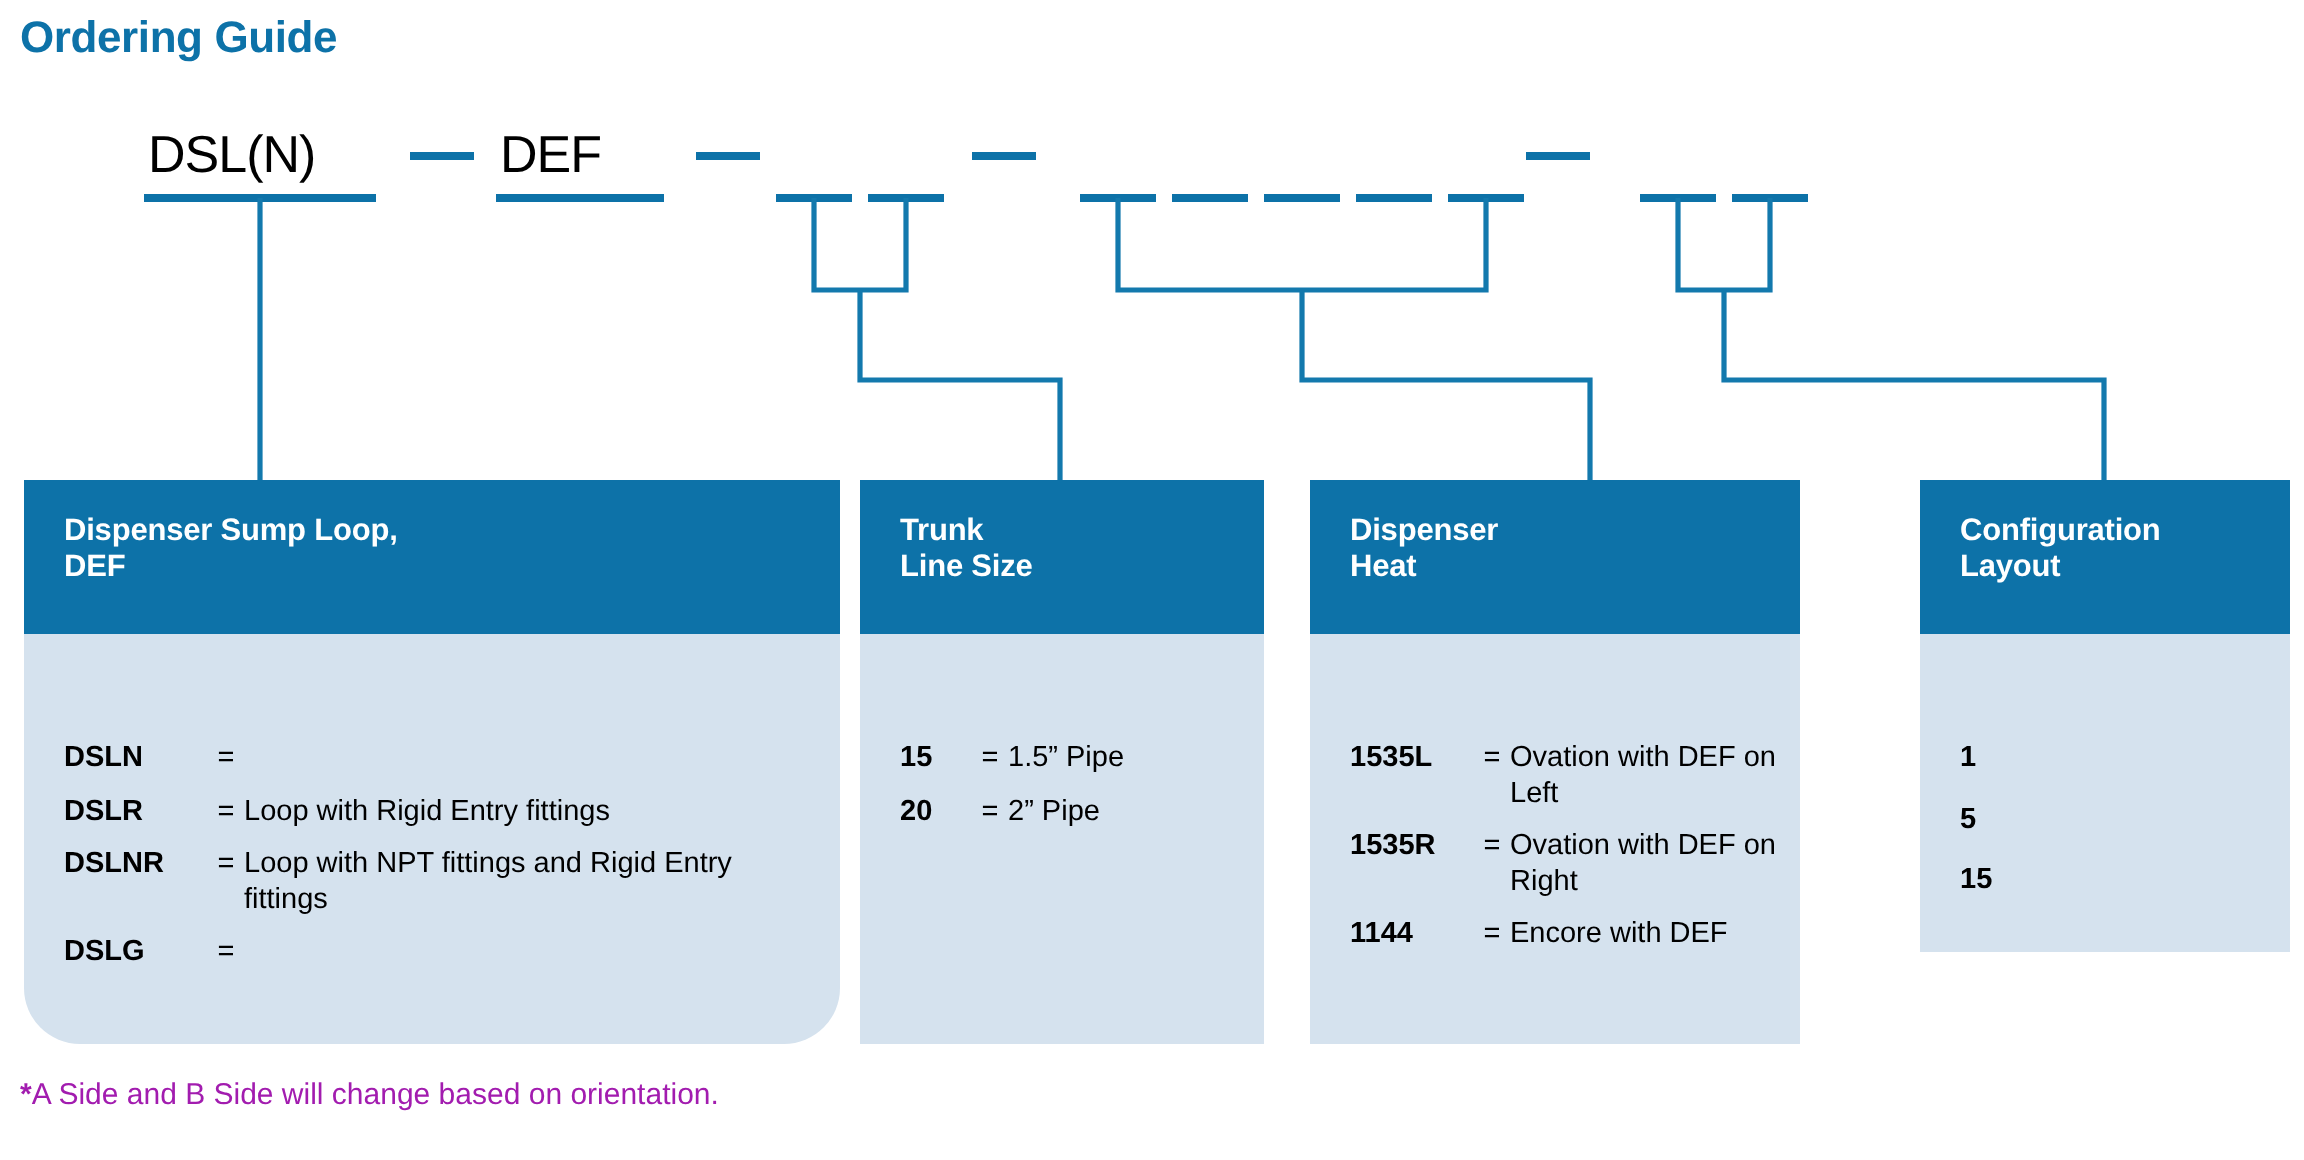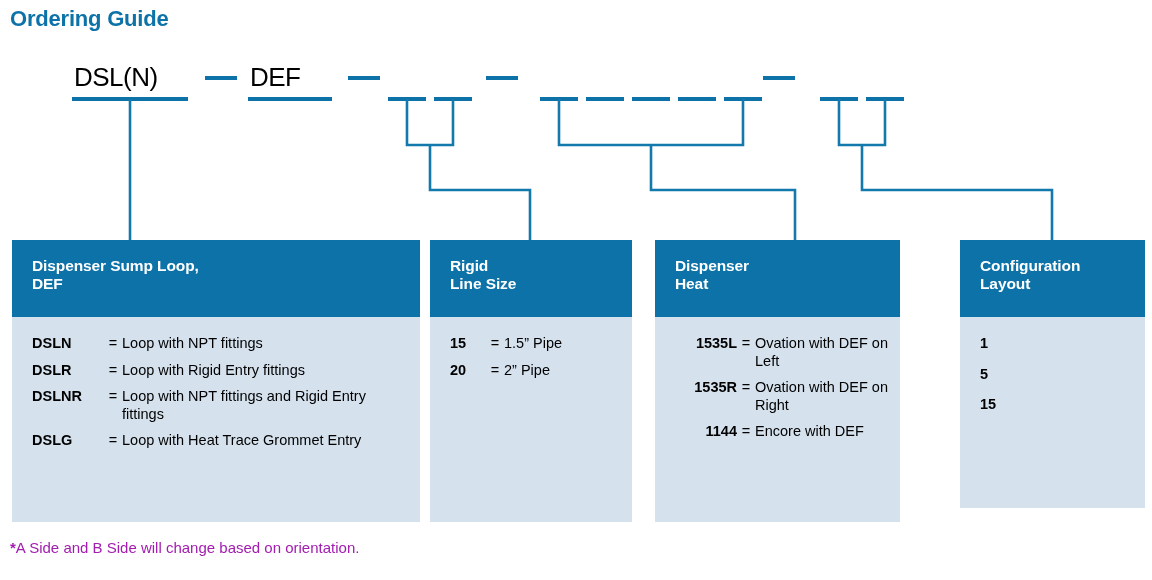--- a/index.html
+++ b/index.html
@@ -77,20 +77,21 @@
     line-height: 18px;
     padding: 17px 0 0 20px;
     height: 77px;
     box-sizing: border-box;
     letter-spacing: -0.1px;
   }
   .cat-box .box-body {
     flex: 1;
     padding: 18px 10px 10px 20px;
     box-sizing: border-box;
+    margin-top: 36px;
   }
 
   .opt-row {
     display: flex;
     align-items: flex-start;
     margin-bottom: 9px;
     font-size: 14.5px;
     line-height: 17.5px;
     color: #000000;
   }
@@ -105,21 +106,21 @@
   }
   .opt-row .opt-desc {
     flex: 1 1 auto;
   }
 
   
   .box-1 .opt-code { width: 72px; }
   .box-1 .opt-eq   { width: 18px; }
   .box-2 .opt-code { width: 36px; }
   .box-2 .opt-eq   { width: 18px; }
-  .box-3 .opt-code { width: 62px; text-align: right; }
+  .box-3 .opt-code { width: 62px; }
   .box-3 .opt-eq   { width: 18px; }
   .box-4 .opt-code { width: auto; }
 
   .box-4 .opt-row { margin-bottom: 13px; }
 
   
   .footnote {
     position: absolute;
     left: 10px;
     top: 539px;
@@ -170,52 +171,50 @@
       <path d="M430,145 L430,190 L530,190 L530,240"></path>
 
       <path d="M559,99 L559,145 L743,145 L743,99"></path>
       <path d="M651,145 L651,190 L795,190 L795,240"></path>
 
       <path d="M839,99 L839,145 L885,145 L885,99"></path>
       <path d="M862,145 L862,190 L1052,190 L1052,240"></path>
     </g>
   </svg>
 
-  <div class="cat-box box-1" style="left:12px; width:408px; height:282px;">
+  <div class="cat-box box-1" style="left:12px; width:408px; height:282px;border-radius:28px;">
     <div class="box-header">
       <div>Dispenser Sump Loop,</div>
       <div>DEF</div>
     </div>
     <div class="box-body">
       <div class="opt-row">
         <span class="opt-code">DSLN</span>
         <span class="opt-eq">=</span>
-        <span class="opt-desc">Loop with NPT fittings</span>
       </div>
       <div class="opt-row">
         <span class="opt-code">DSLR</span>
         <span class="opt-eq">=</span>
         <span class="opt-desc">Loop with Rigid Entry fittings</span>
       </div>
       <div class="opt-row">
         <span class="opt-code">DSLNR</span>
         <span class="opt-eq">=</span>
         <span class="opt-desc">Loop with NPT fittings and Rigid Entry fittings</span>
       </div>
       <div class="opt-row">
         <span class="opt-code">DSLG</span>
         <span class="opt-eq">=</span>
-        <span class="opt-desc">Loop with Heat Trace Grommet Entry</span>
       </div>
     </div>
   </div>
 
   <div class="cat-box box-2" style="left:430px; width:202px; height:282px;">
     <div class="box-header">
-      <div>Rigid</div>
+      <div>Trunk</div>
       <div>Line Size</div>
     </div>
     <div class="box-body">
       <div class="opt-row">
         <span class="opt-code">15</span>
         <span class="opt-eq">=</span>
         <span class="opt-desc">1.5” Pipe</span>
       </div>
       <div class="opt-row">
         <span class="opt-code">20</span>
@@ -242,21 +241,21 @@
         <span class="opt-desc">Ovation with DEF on Right</span>
       </div>
       <div class="opt-row">
         <span class="opt-code">1144</span>
         <span class="opt-eq">=</span>
         <span class="opt-desc">Encore with DEF</span>
       </div>
     </div>
   </div>
 
-  <div class="cat-box box-4" style="left:960px; width:185px; height:268px;justify-content:space-between;">
+  <div class="cat-box box-4" style="left:960px; width:185px; height:236px;justify-content:space-between;">
     <div class="box-header">
       <div>Configuration</div>
       <div>Layout</div>
     </div>
     <div class="box-body">
       <div class="opt-row">
         <span class="opt-code">1</span>
       </div>
       <div class="opt-row">
         <span class="opt-code">5</span>

